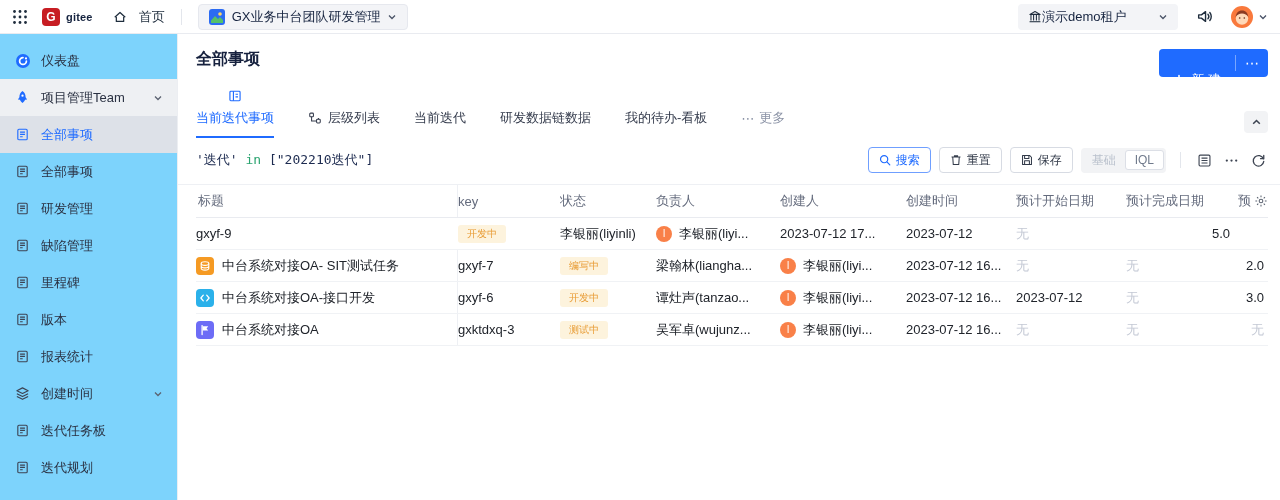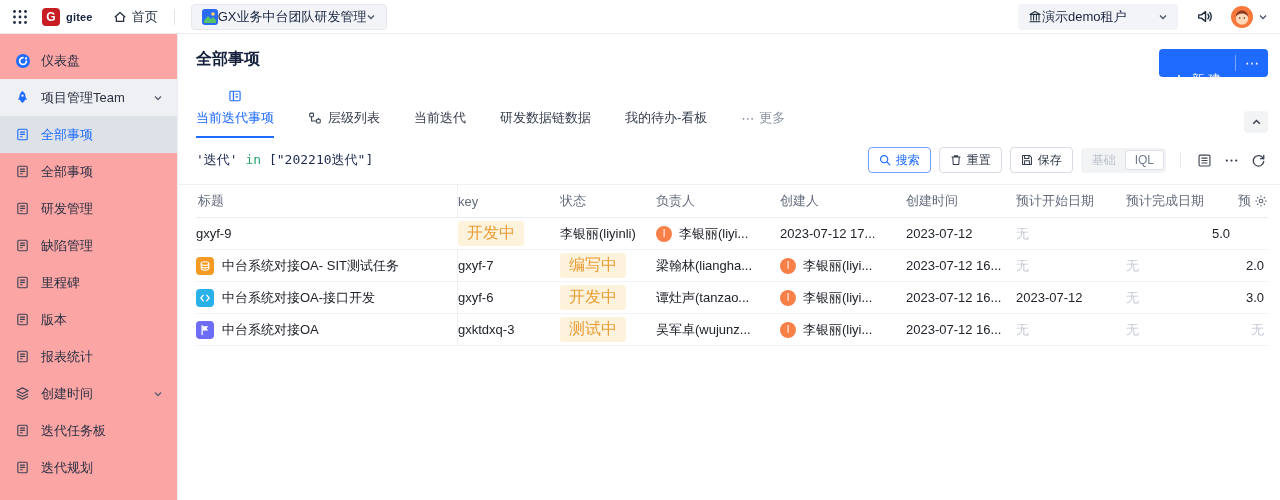--- a/index.html
+++ b/index.html
@@ -7,33 +7,33 @@
     font-family:"Liberation Sans","DejaVu Sans",sans-serif; font-size:13px; color:#20242b; }
 
   
   .topbar { height:34px; display:flex; align-items:center; padding:0 12px; background:#fff;
     border-bottom:1px solid #e9ebf0; position:relative; z-index:5; }
   .grid-icon { display:inline-flex; margin-right:14px; cursor:pointer; }
   .brand { display:flex; align-items:center; gap:6px; margin-right:20px; cursor:pointer; }
   .brand-logo { width:18px; height:18px; border-radius:4px; background:#c71d23; color:#fff;
     font-weight:bold; font-size:12px; display:grid; place-items:center; }
   .brand-name { font-weight:bold; font-size:11px; color:#15233f; letter-spacing:.2px; }
-  .home-link { display:flex; align-items:center; gap:5px; color:#1f2d3d; cursor:pointer; }
+  .home-link { display:flex; align-items:center; gap:12px; color:#1f2d3d; cursor:pointer; }
   .tb-divider { width:1px; height:16px; background:#e3e6ec; margin:0 16px; }
-  .project-chip { display:flex; align-items:center; background:#f3f4f7;
+  .project-chip { display:flex; align-items:center; gap:7px; background:#f3f4f7;
     border:1px solid #e6e8ee; border-radius:4px; height:26px; padding:0 10px; cursor:pointer; color:#15233f; }
   .topbar-right { margin-left:auto; display:flex; align-items:center; gap:16px; }
   .tenant-chip { display:flex; align-items:center; background:#f3f4f7; border-radius:4px;
     height:26px; padding:0 10px; min-width:160px; cursor:pointer; color:#15233f; }
   .tenant-chip .chev { margin-left:auto; }
   .avatar-wrap { display:flex; align-items:center; gap:5px; cursor:pointer; }
 
   
   .shell { display:flex; height:466px; }
-  .sidebar { width:178px; background:#fca5a5; border-right:1px solid #eceef2; padding-top:8px; flex:none; }
+  .sidebar { width:178px; background:#7dd3fc; border-right:1px solid #eceef2; padding-top:8px; flex:none; }
   .main { flex:1; min-width:0; background:#fff; display:flex; flex-direction:column; }
 
   
   .side-item { height:37px; display:flex; align-items:center; gap:10px; padding:0 14px;
     color:#2a3142; cursor:pointer; }
   .side-item .side-icon { display:inline-flex; width:17px; justify-content:center; color:#3c4353; }
   .side-item.group { background:#eef0f3; }
   .side-item.selected { background:#dde1e8; color:#1f6bff; }
   .side-item.selected .side-icon { color:#1f6bff; }
   .side-item.indent { }
@@ -76,21 +76,21 @@
   .table { margin:0 12px 0 18px; }
   .trow { display:grid; grid-template-columns:262px 102px 96px 124px 126px 110px 110px 108px 1fr;
     align-items:center; border-bottom:1px solid #f0f2f5; }
   .trow.head { height:33px; color:#646b7d; border-bottom:1px solid #e9ebf0; }
   .trow.body { height:32px; cursor:pointer; }
   .cell { padding-right:10px; white-space:nowrap; overflow:hidden; }
   .cell.c-title { display:flex; align-items:center; gap:8px; height:100%; border-right:1px solid #eef0f4; }
   .trow.head .cell.c-title { padding-left:2px; }
   .type-badge { width:18px; height:18px; border-radius:4px; flex:none; display:grid; place-items:center; }
   .type-dev { background:#2bb1ea; } .type-test { background:#f59a23; } .type-req { background:#6d6cf6; }
-  .status-tag { display:inline-block; background:#fdf3dd; color:#e89c35; font-size:16px;
+  .status-tag { display:inline-block; background:#fdf3dd; color:#e89c35; font-size:10px;
     padding:2px 9px; border-radius:3px; }
   .cell.c-creator { display:flex; align-items:center; gap:7px; }
   .creator-avatar { width:16px; height:16px; border-radius:50%; background:#f98048; color:#fff;
     font-size:10px; display:grid; place-items:center; flex:none; }
   .none-val { color:#c3c8d4; }
   .cell.c-est { text-align:right; padding-right:4px; }
   .head .c-est { display:flex; align-items:center; justify-content:flex-end; gap:3px; padding-right:0; }
   .gear { color:#5b6270; display:inline-flex; cursor:pointer; }
   svg { display:block; }
 </style>

